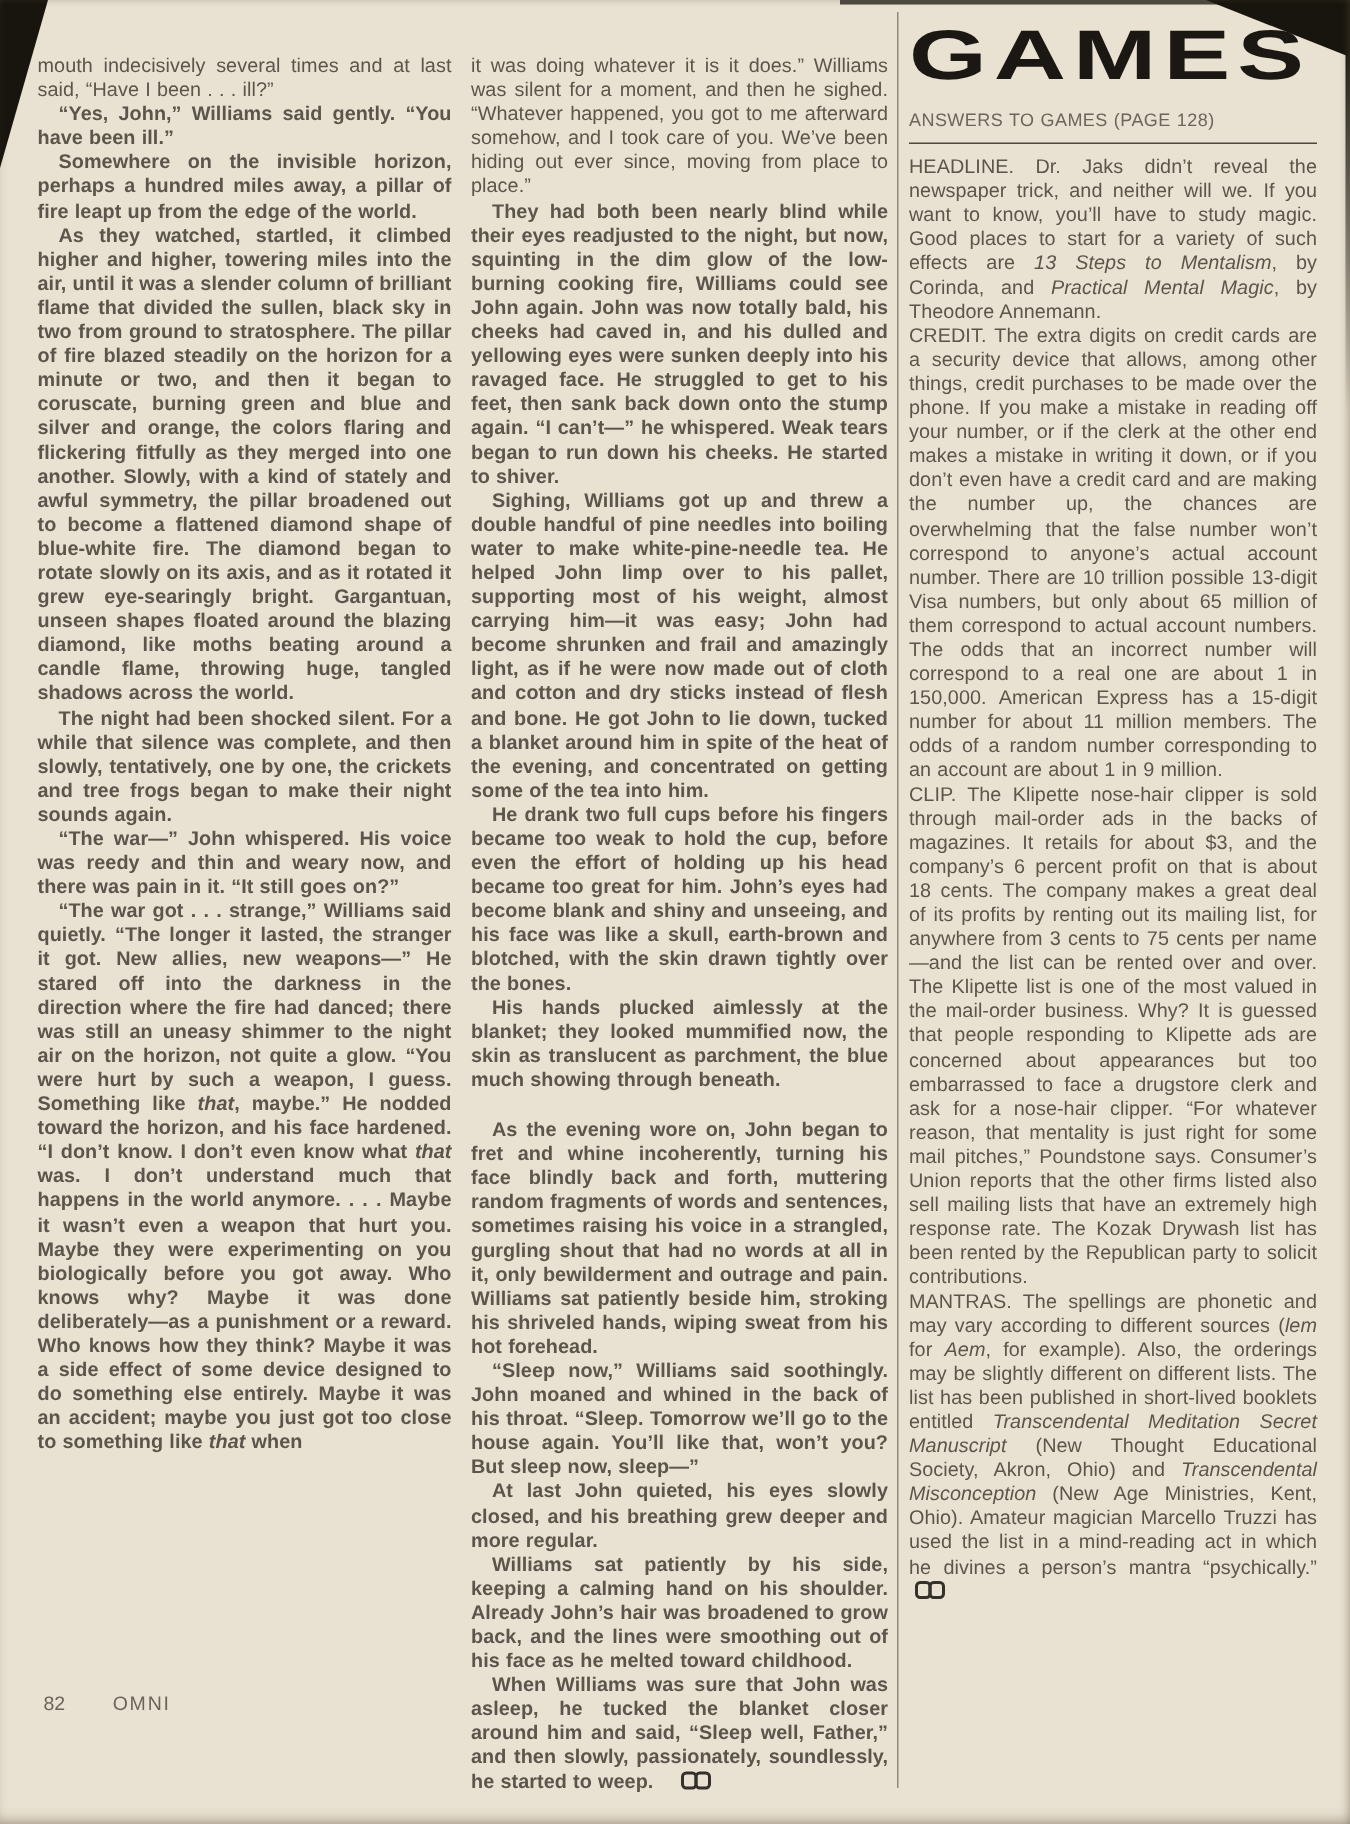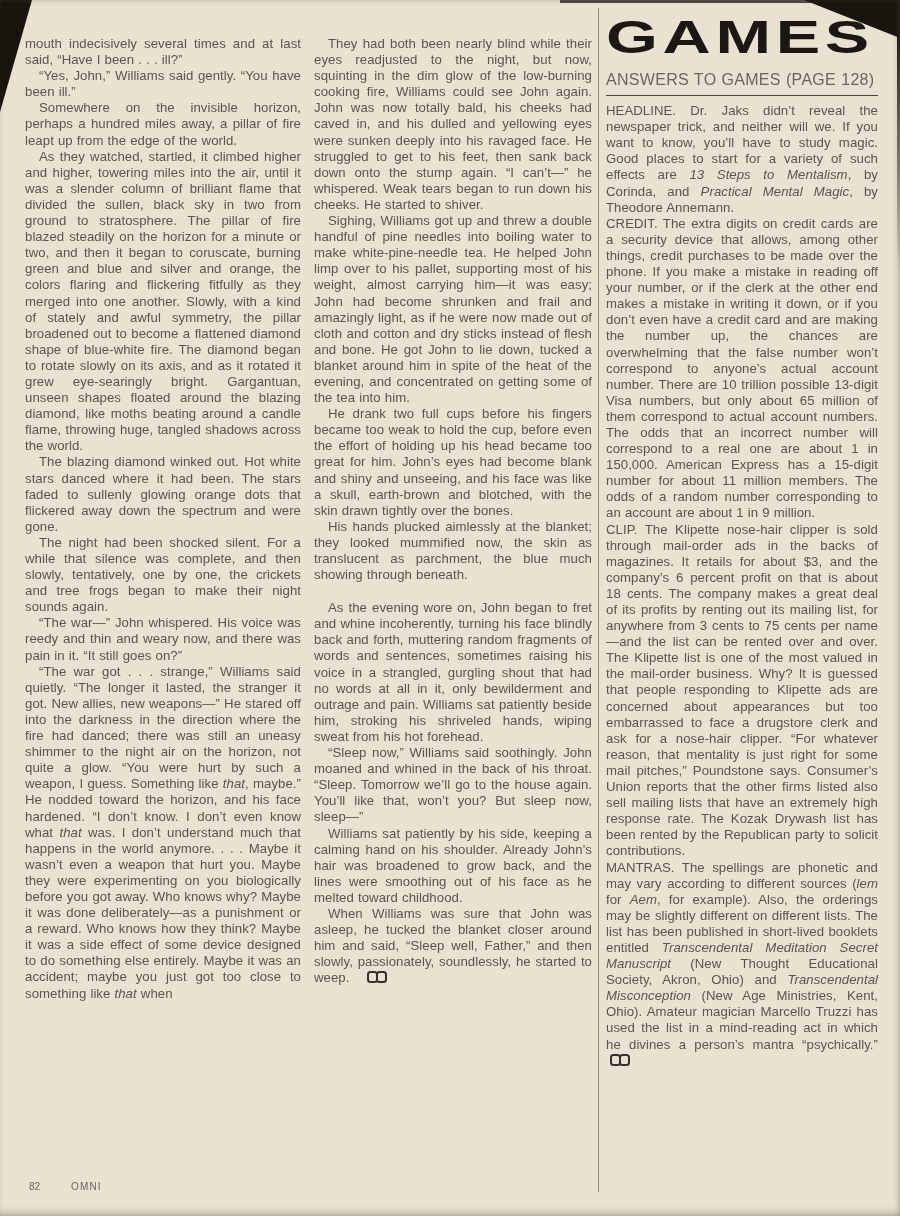--- a/index.html
+++ b/index.html
@@ -10,35 +10,35 @@
   }
   .col{
     position:absolute;top:36px;color:var(--ink,#5b554b);
     font-size:13.2px;line-height:16.1px;text-align:justify;
     letter-spacing:0.05px;word-spacing:0.4px;hyphens:auto;
   }
   .col1{left:25px;width:276px;}
   .col2{left:314px;width:278px;}
   .col3{left:606px;top:14px;width:272px;}
   .para{margin:0;}
-  .para.ind{text-indent:14px;}
+  .para.ind{text-indent:14px;font-weight:bold;}
   .para.gap{margin-top:17px;}
   em{font-style:italic;}
   .vrule{position:absolute;left:598px;top:8px;width:1px;height:1184px;background:#8f897d;}
 
   .games-logo{
     font-weight:bold;font-size:57px;line-height:48px;height:50px;
     color:var(--logo-ink,#1b1813);letter-spacing:4px;white-space:nowrap;
     transform:scale(1.17,0.82);transform-origin:0 18px;
   }
-  .games-sub{margin-top:8px;font-size:16px;letter-spacing:0.3px;color:#6b655c;text-align:left;}
+  .games-sub{margin-top:8px;font-size:12px;letter-spacing:0.3px;color:#6b655c;text-align:left;}
   .games-rule{margin-top:7px;border-top:1.5px solid #4b463f;}
   .games-body{margin-top:7px;}
 
-  .footer{position:absolute;left:29px;top:1181px;font-size:10px;color:#6b655c;}
+  .footer{position:absolute;left:29px;top:1128px;font-size:13px;color:#6b655c;}
   .footer .pmag{margin-left:28px;letter-spacing:1.2px;}
 
   
   .endmark{display:inline-block;margin-left:4px;vertical-align:-1px;white-space:nowrap;}
   .em-sq{display:inline-block;width:7px;height:8px;border:2.5px solid #34312b;border-radius:3.5px;}
   .em-sq + .em-sq{margin-left:-2px;}
 
   
   .corner-tl{position:absolute;left:0;top:0;width:0;height:0;
     border-left:32px solid #18150f;border-bottom:112px solid transparent;}
@@ -53,33 +53,34 @@
 </head>
 <body>
 
 <div class="page">
 
   <div class="col col1">
       <p class="para"><span>mouth indecisively several times and at last said, “Have I been . . . ill?”</span></p>
       <p class="para ind"><span>“Yes, John,” Williams said gently. “You have been ill.”</span></p>
       <p class="para ind"><span>Somewhere on the invisible horizon, perhaps a hundred miles away, a pillar of fire leapt up from the edge of the world.</span></p>
       <p class="para ind"><span>As they watched, startled, it climbed higher and higher, towering miles into the air, until it was a slender column of brilliant flame that divided the sullen, black sky in two from ground to stratosphere. The pillar of fire blazed steadily on the horizon for a minute or two, and then it began to coruscate, burning green and blue and silver and orange, the colors flaring and flickering fitfully as they merged into one another. Slowly, with a kind of stately and awful symmetry, the pillar broadened out to become a flattened diamond shape of blue-white fire. The diamond began to rotate slowly on its axis, and as it rotated it grew eye-searingly bright. Gargantuan, unseen shapes floated around the blazing diamond, like moths beating around a candle flame, throwing huge, tangled shadows across the world.</span></p>
-      <p class="para ind"><span>The blazing diamond winked out. Hot white stars danced where it had been. The stars faded to sullenly glowing orange dots that flickered away down the spectrum and were gone.</span></p>
       <p class="para ind"><span>The night had been shocked silent. For a while that silence was complete, and then slowly, tentatively, one by one, the crickets and tree frogs began to make their night sounds again.</span></p>
       <p class="para ind"><span>“The war—” John whispered. His voice was reedy and thin and weary now, and there was pain in it. “It still goes on?”</span></p>
       <p class="para ind"><span>“The war got . . . strange,” Williams said quietly. “The longer it lasted, the stranger it got. New allies, new weapons—” He stared off into the darkness in the direction where the fire had danced; there was still an uneasy shimmer to the night air on the horizon, not quite a glow. “You were hurt by such a weapon, I guess. Something like </span><em>that</em><span>, maybe.” He nodded toward the horizon, and his face hardened. “I don’t know. I don’t even know what </span><em>that</em><span> was. I don’t understand much that happens in the world anymore. . . . Maybe it wasn’t even a weapon that hurt you. Maybe they were experimenting on you biologically before you got away. Who knows why? Maybe it was done deliberately—as a punishment or a reward. Who knows how they think? Maybe it was a side effect of some device designed to do something else entirely. Maybe it was an accident; maybe you just got too close to something like </span><em>that</em><span> when</span></p>
     </div>
 
   <div class="col col2">
+      <p class="para"><span>it was doing whatever it is it does.” Williams was silent for a moment, and then he sighed. “Whatever happened, you got to me afterward somehow, and I took care of you. We’ve been hiding out ever since, moving from place to place.”</span></p>
       <p class="para ind"><span>They had both been nearly blind while their eyes readjusted to the night, but now, squinting in the dim glow of the low-burning cooking fire, Williams could see John again. John was now totally bald, his cheeks had caved in, and his dulled and yellowing eyes were sunken deeply into his ravaged face. He struggled to get to his feet, then sank back down onto the stump again. “I can’t—” he whispered. Weak tears began to run down his cheeks. He started to shiver.</span></p>
       <p class="para ind"><span>Sighing, Williams got up and threw a double handful of pine needles into boiling water to make white-pine-needle tea. He helped John limp over to his pallet, supporting most of his weight, almost carrying him—it was easy; John had become shrunken and frail and amazingly light, as if he were now made out of cloth and cotton and dry sticks instead of flesh and bone. He got John to lie down, tucked a blanket around him in spite of the heat of the evening, and concentrated on getting some of the tea into him.</span></p>
       <p class="para ind"><span>He drank two full cups before his fingers became too weak to hold the cup, before even the effort of holding up his head became too great for him. John’s eyes had become blank and shiny and unseeing, and his face was like a skull, earth-brown and blotched, with the skin drawn tightly over the bones.</span></p>
       <p class="para ind"><span>His hands plucked aimlessly at the blanket; they looked mummified now, the skin as translucent as parchment, the blue much showing through beneath.</span></p>
       <p class="para ind gap"><span>As the evening wore on, John began to fret and whine incoherently, turning his face blindly back and forth, muttering random fragments of words and sentences, sometimes raising his voice in a strangled, gurgling shout that had no words at all in it, only bewilderment and outrage and pain. Williams sat patiently beside him, stroking his shriveled hands, wiping sweat from his hot forehead.</span></p>
       <p class="para ind"><span>“Sleep now,” Williams said soothingly. John moaned and whined in the back of his throat. “Sleep. Tomorrow we’ll go to the house again. You’ll like that, won’t you? But sleep now, sleep—”</span></p>
+      <p class="para ind"><span>At last John quieted, his eyes slowly closed, and his breathing grew deeper and more regular.</span></p>
       <p class="para ind"><span>Williams sat patiently by his side, keeping a calming hand on his shoulder. Already John’s hair was broadened to grow back, and the lines were smoothing out of his face as he melted toward childhood.</span></p>
       <p class="para ind"><span>When Williams was sure that John was asleep, he tucked the blanket closer around him and said, “Sleep well, Father,” and then slowly, passionately, soundlessly, he started to weep.</span><span class="endmark"><span class="em-sq"></span><span class="em-sq"></span></span></p>
     </div>
 
   <div class="vrule"></div>
 
   <div class="col col3">
     <div class="games-logo">GAMES</div>
     <div class="games-sub">ANSWERS TO GAMES (PAGE 128)</div>
     <div class="games-rule"></div>

